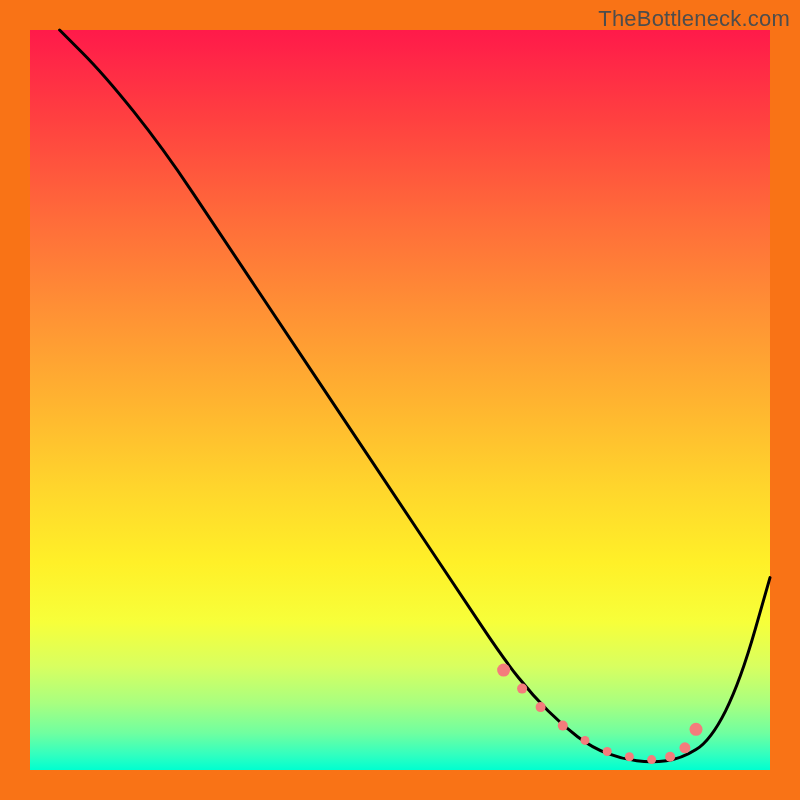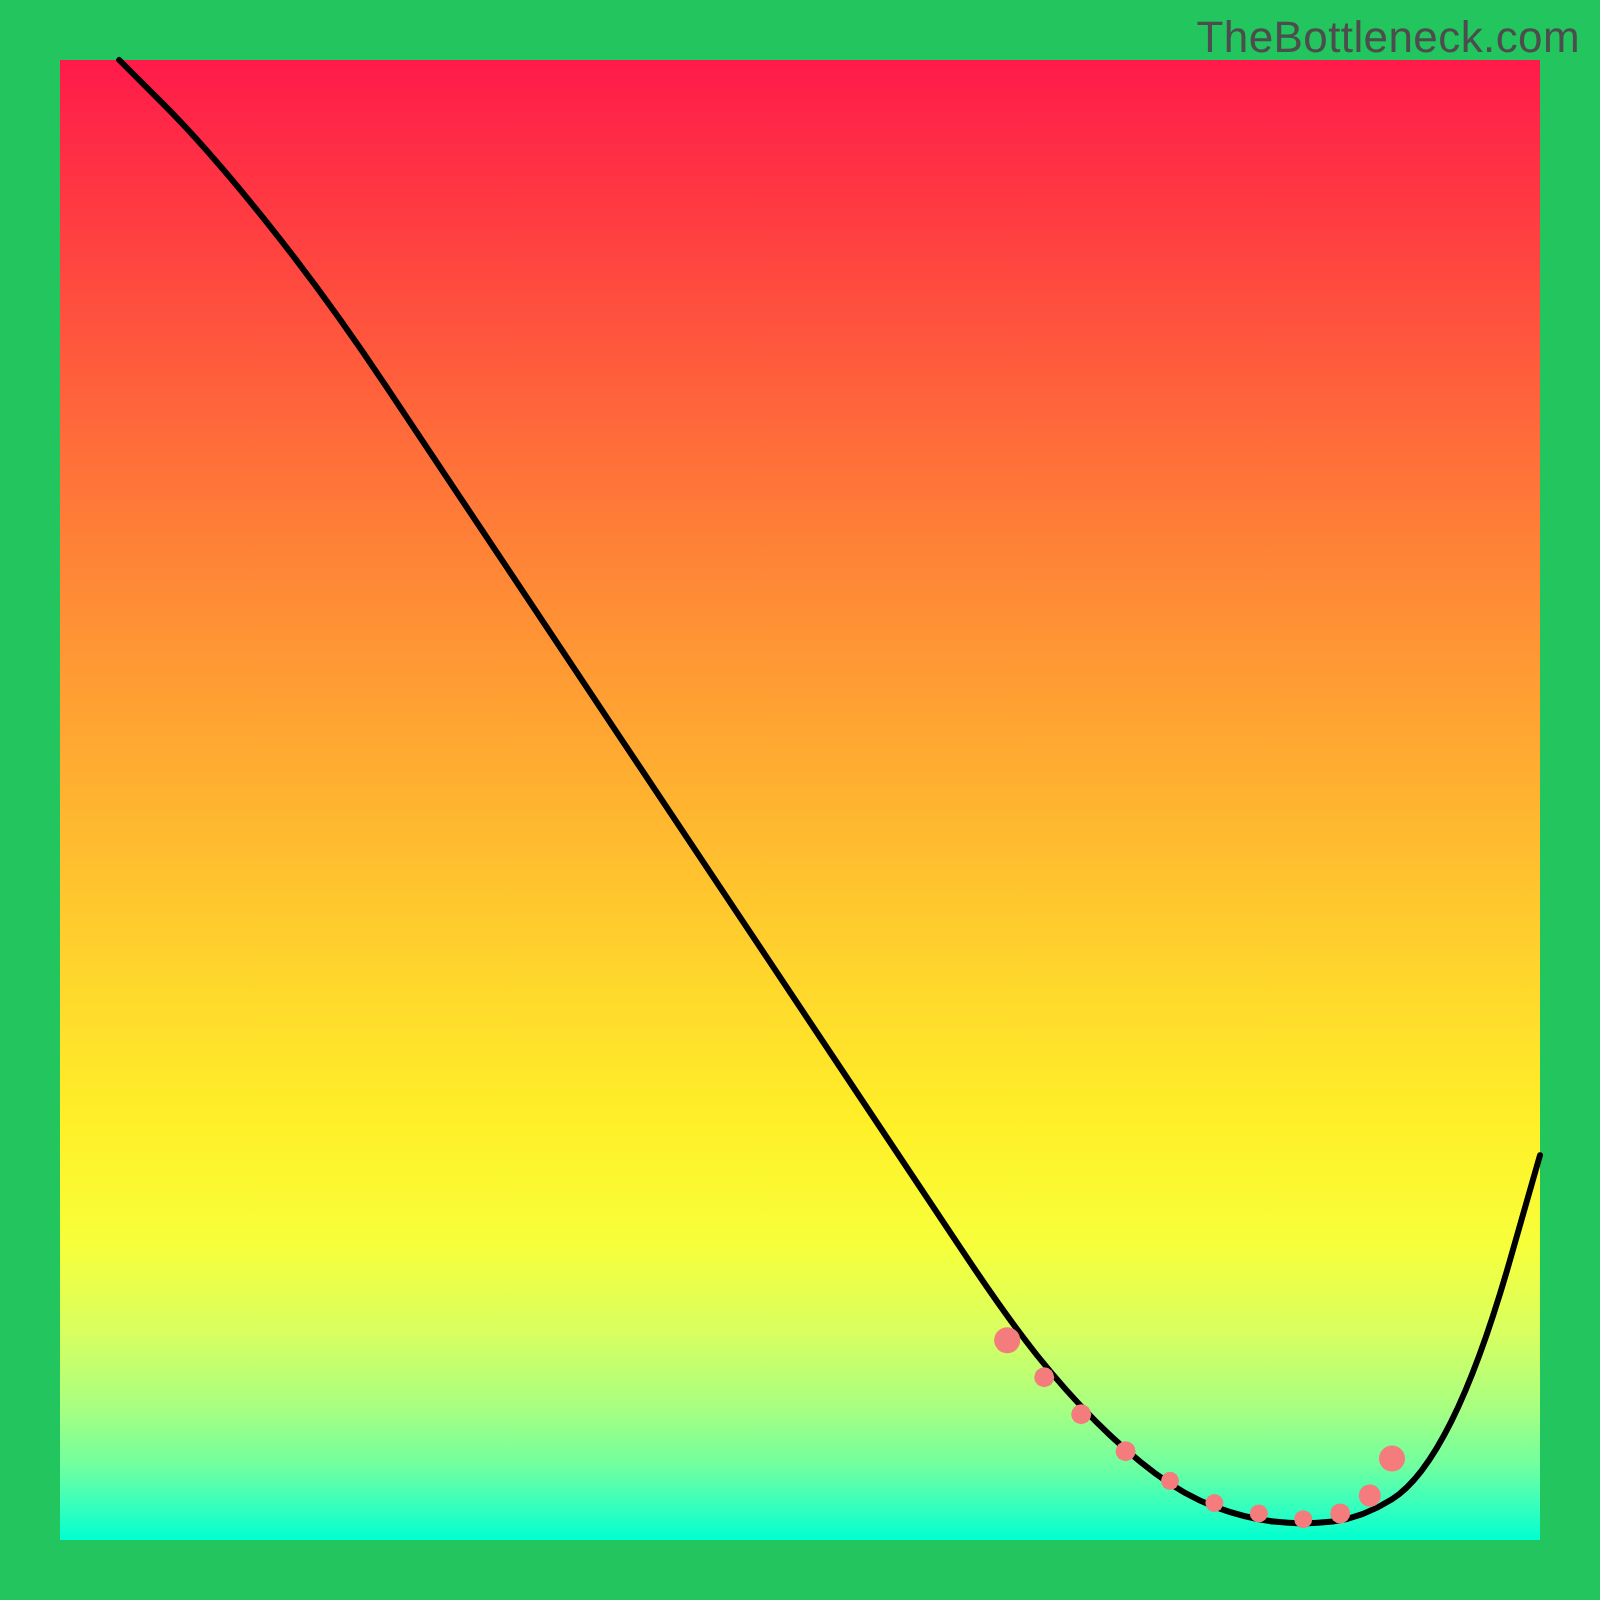--- a/index.html
+++ b/index.html
@@ -8,21 +8,21 @@
     width: 800px;
     height: 800px;
     background: #000;
     overflow: hidden;
     font-family: Arial, Helvetica, sans-serif;
   }
   .frame {
     position: absolute;
     left: 0; top: 0;
     width: 800px; height: 800px;
-    background: #22c55e;
+    background: #f97316;
     text-decoration: underline;
   }
   .plot-area {
     position: absolute;
     left: 30px;
     top: 30px;
     width: 740px;
     height: 740px;
     
     background: linear-gradient(

